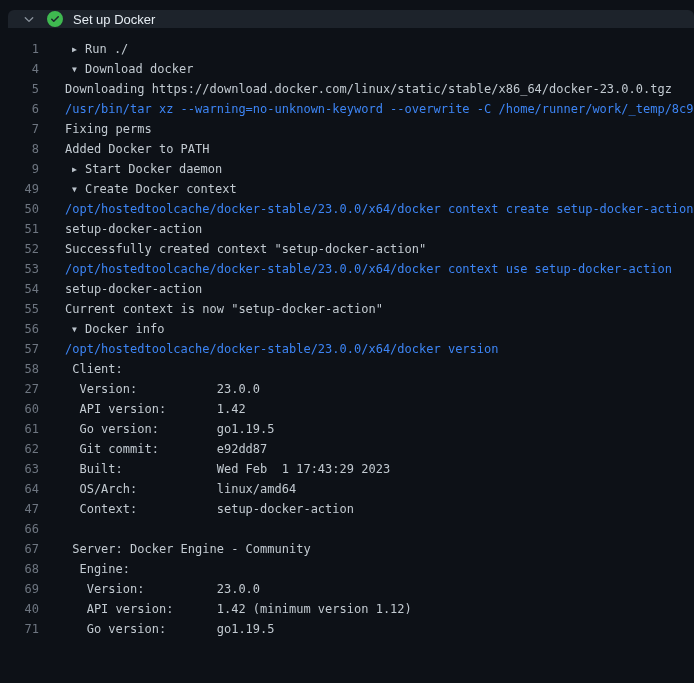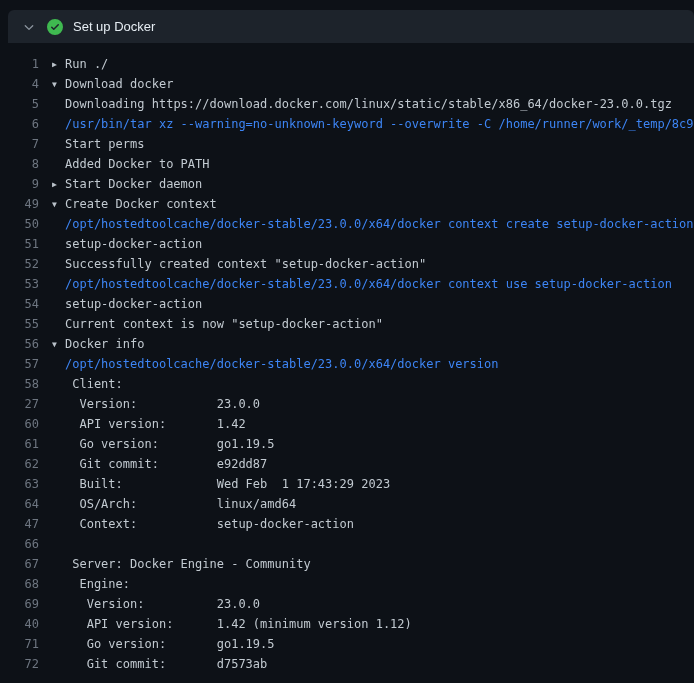--- a/index.html
+++ b/index.html
@@ -1,36 +1,36 @@
 <!DOCTYPE html>
 <html><head>
 <meta charset="utf-8">
 <style>
   * { margin: 0; padding: 0; box-sizing: border-box; }
   html, body { width: 694px; height: 683px; overflow: hidden; }
   body { background: #0d1117; font-family: "Liberation Sans", "DejaVu Sans", sans-serif; }
 
   .step-header {
     display: flex; align-items: center;
-    height: 33px; margin: 10px 0 0 8px; padding: 0 12px 0 10px;
+    height: 18px; margin: 10px 0 0 8px; padding: 0 12px 0 10px;
     background: #1d232b; border-radius: 6px 6px 0 0;
   }
   .hdr-chevron { display: flex; width: 22px; height: 22px; align-items: center; justify-content: center; cursor: pointer; }
   .hdr-check { display: flex; margin-left: 7px; }
   .hdr-title { margin-left: 10px; color: #e6edf3; font-size: 13px; }
 
   .log {
     padding-top: 11px;
     font-family: "DejaVu Sans Mono", monospace;
     font-size: 12px; line-height: 20px; color: #c2cad1;
   }
   .row { display: flex; white-space: pre; height: 20px; }
   .num { flex: 0 0 52px; text-align: right; padding-right: 13px; color: #6e7681; cursor: pointer; user-select: none; }
   .content { white-space: pre; overflow: hidden; flex: 1; }
-  .group { cursor: pointer; }
+  .group { cursor: pointer; margin-left: 20px; }
   .arrow { display: inline-block; width: 13px; font-size: 8px; color: #bac2ca; vertical-align: 1px; }
   .spacer { display: inline-block; width: 13px; }
   .seg-command { color: #3d85f5; }
   .seg-link { cursor: pointer; }
 </style>
 </head>
 <body>
 
 <div class="step-header">
   <span class="hdr-chevron">
@@ -45,21 +45,21 @@
   </span>
   <span class="hdr-title">Set up Docker</span>
 </div>
 
 <div class="log">
   <div>
       <div class="row"><span class="num">1</span><span class="content group"><span class="arrow">▶</span><span>Run ./</span></span></div>
       <div class="row"><span class="num">4</span><span class="content group"><span class="arrow">▼</span><span>Download docker</span></span></div>
       <div class="row"><span class="num">5</span><span class="content"><span class="spacer"></span><span class="seg-plain">Downloading </span><span class="seg-link">https://download.docker.com/linux/static/stable/x86_64/docker-23.0.0.tgz</span></span></div>
       <div class="row"><span class="num">6</span><span class="content"><span class="spacer"></span><span class="seg-command">/usr/bin/tar xz --warning=no-unknown-keyword --overwrite -C /home/runner/work/_temp/8c93</span></span></div>
-      <div class="row"><span class="num">7</span><span class="content"><span class="spacer"></span><span class="seg-plain">Start perms</span></span></div>
+      <div class="row"><span class="num">7</span><span class="content"><span class="spacer"></span><span class="seg-plain">Fixing perms</span></span></div>
       <div class="row"><span class="num">8</span><span class="content"><span class="spacer"></span><span class="seg-plain">Added Docker to PATH</span></span></div>
       <div class="row"><span class="num">9</span><span class="content group"><span class="arrow">▶</span><span>Start Docker daemon</span></span></div>
       <div class="row"><span class="num">49</span><span class="content group"><span class="arrow">▼</span><span>Create Docker context</span></span></div>
       <div class="row"><span class="num">50</span><span class="content"><span class="spacer"></span><span class="seg-command">/opt/hostedtoolcache/docker-stable/23.0.0/x64/docker context create setup-docker-action</span></span></div>
       <div class="row"><span class="num">51</span><span class="content"><span class="spacer"></span><span class="seg-plain">setup-docker-action</span></span></div>
       <div class="row"><span class="num">52</span><span class="content"><span class="spacer"></span><span class="seg-plain">Successfully created context "setup-docker-action"</span></span></div>
       <div class="row"><span class="num">53</span><span class="content"><span class="spacer"></span><span class="seg-command">/opt/hostedtoolcache/docker-stable/23.0.0/x64/docker context use setup-docker-action</span></span></div>
       <div class="row"><span class="num">54</span><span class="content"><span class="spacer"></span><span class="seg-plain">setup-docker-action</span></span></div>
       <div class="row"><span class="num">55</span><span class="content"><span class="spacer"></span><span class="seg-plain">Current context is now "setup-docker-action"</span></span></div>
       <div class="row"><span class="num">56</span><span class="content group"><span class="arrow">▼</span><span>Docker info</span></span></div>
@@ -71,15 +71,14 @@
       <div class="row"><span class="num">62</span><span class="content"><span class="spacer"></span><span class="seg-plain">  Git commit:        e92dd87</span></span></div>
       <div class="row"><span class="num">63</span><span class="content"><span class="spacer"></span><span class="seg-plain">  Built:             Wed Feb  1 17:43:29 2023</span></span></div>
       <div class="row"><span class="num">64</span><span class="content"><span class="spacer"></span><span class="seg-plain">  OS/Arch:           linux/amd64</span></span></div>
       <div class="row"><span class="num">47</span><span class="content"><span class="spacer"></span><span class="seg-plain">  Context:           setup-docker-action</span></span></div>
       <div class="row"><span class="num">66</span><span class="content"><span class="spacer"></span><span class="seg-plain"></span></span></div>
       <div class="row"><span class="num">67</span><span class="content"><span class="spacer"></span><span class="seg-plain"> Server: Docker Engine - Community</span></span></div>
       <div class="row"><span class="num">68</span><span class="content"><span class="spacer"></span><span class="seg-plain">  Engine:</span></span></div>
       <div class="row"><span class="num">69</span><span class="content"><span class="spacer"></span><span class="seg-plain">   Version:          23.0.0</span></span></div>
       <div class="row"><span class="num">40</span><span class="content"><span class="spacer"></span><span class="seg-plain">   API version:      1.42 (minimum version 1.12)</span></span></div>
       <div class="row"><span class="num">71</span><span class="content"><span class="spacer"></span><span class="seg-plain">   Go version:       go1.19.5</span></span></div>
-      <div class="row"><span class="num">72</span><span class="content"><span class="spacer"></span><span class="seg-plain">   Git commit:       d7573ab</span></span></div>
     </div>
 </div>
 
 </body></html>

